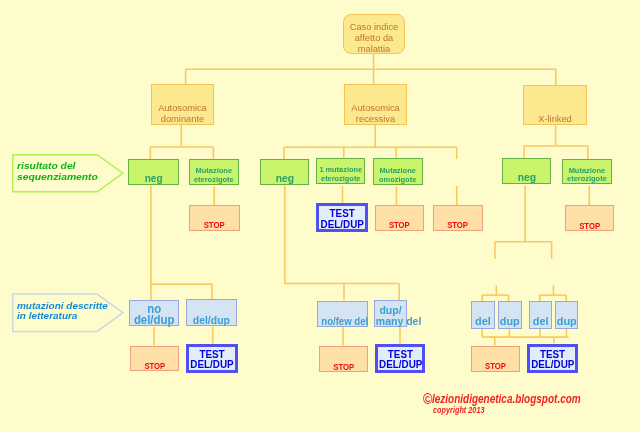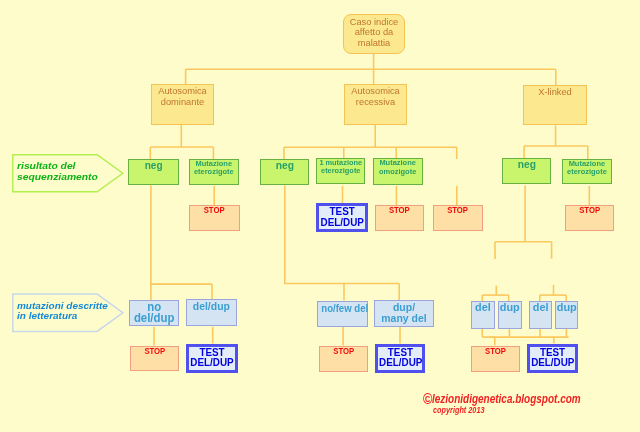--- a/index.html
+++ b/index.html
@@ -1,20 +1,20 @@
 <!DOCTYPE html>
 <html><head>
 <meta charset="utf-8">
 <style>
   html,body{margin:0;padding:0;}
   body{width:640px;height:432px;background:#fffccc;overflow:hidden;
        font-family:"Liberation Sans",sans-serif;position:relative;}
   #stage{position:absolute;left:0;top:0;width:640px;height:432px;}
   svg.wires{position:absolute;left:0;top:0;width:640px;height:432px;pointer-events:none;}
-  .node{position:absolute;box-sizing:border-box;display:flex;align-items:flex-start;
+  .node{position:absolute;box-sizing:border-box;display:flex;align-items:flex-end;
         justify-content:center;text-align:center;line-height:1.15;}
   .node .lbl{width:100%;white-space:nowrap;}
   .n-yellow{background:#fbe88f;border:1px solid #f5c352;color:#c0762e;}
   .n-yellow.round{border-radius:8px;}
   .n-green{background:#c8f56b;border:1px solid #66b044;color:#2aa06a;font-weight:bold;}
   .n-peach{background:#fedfa6;border:1px solid #f0a080;color:#f00b0b;font-weight:bold;}
   .n-blue{background:#d5e4f2;border:1px solid #9aa5dd;color:#3b9ed2;font-weight:bold;}
   .n-test{background:#e3edfa;border:3px solid #5050ee;color:#0000e0;font-weight:bold;}
   .n-sage{background:#c2d9a5;border:1px solid #8a96dd;color:#3311aa;font-weight:bold;}
   .callout{position:absolute;}
@@ -136,21 +136,21 @@
     </div>
     <div class="node n-blue" style="left: 128.6px; top: 300.2px; width: 50.3px; height: 26.2px; font-size: 12px; line-height: 11.1px; --sx: 0.95;">
       <div class="lbl" style="transform:scaleX(0.95) translateY(0.6px)">no<br>del/dup</div>
     </div>
     <div class="node n-blue" style="left: 186.1px; top: 299.4px; width: 50.7px; height: 26.6px; font-size: 11.1px; line-height: 11.1px; --sx: 0.94;">
       <div class="lbl" style="transform:scaleX(0.94) translateY(0.6px)">del/dup</div>
     </div>
     <div class="node n-blue" style="left: 317px; top: 300.8px; width: 50.5px; height: 26.7px; font-size: 11.1px; line-height: 11.1px; --sx: 0.865;">
       <div class="lbl" style="transform:scaleX(0.865) translateY(1.4px)">no/few del</div>
     </div>
-    <div class="node n-blue" style="left: 373.8px; top: 300.2px; width: 60px; height: 26.6px; font-size: 11.1px; line-height: 11.1px; --sx: 0.945;">
+    <div class="node n-blue" style="left: 373.8px; top: 300.2px; width: 33px; height: 26.6px; font-size: 11.1px; line-height: 11.1px; --sx: 0.945;">
       <div class="lbl" style="transform:scaleX(0.945) translateY(1.2px)">dup/<br>many del</div>
     </div>
     <div class="node n-blue" style="left: 470.8px; top: 301.2px; width: 23.8px; height: 27.4px; font-size: 11.1px; line-height: 11.1px; --sx: 0.98;">
       <div class="lbl" style="transform:scaleX(0.98) translateY(-0.4px)">del</div>
     </div>
     <div class="node n-blue" style="left: 498px; top: 301.2px; width: 23.6px; height: 27.4px; font-size: 11.1px; line-height: 11.1px; --sx: 0.98;">
       <div class="lbl" style="transform:scaleX(0.98) translateY(-0.4px)">dup</div>
     </div>
     <div class="node n-blue" style="left: 528.5px; top: 301.2px; width: 23.4px; height: 27.4px; font-size: 11.1px; line-height: 11.1px; --sx: 0.98;">
       <div class="lbl" style="transform:scaleX(0.98) translateY(-0.4px)">del</div>

